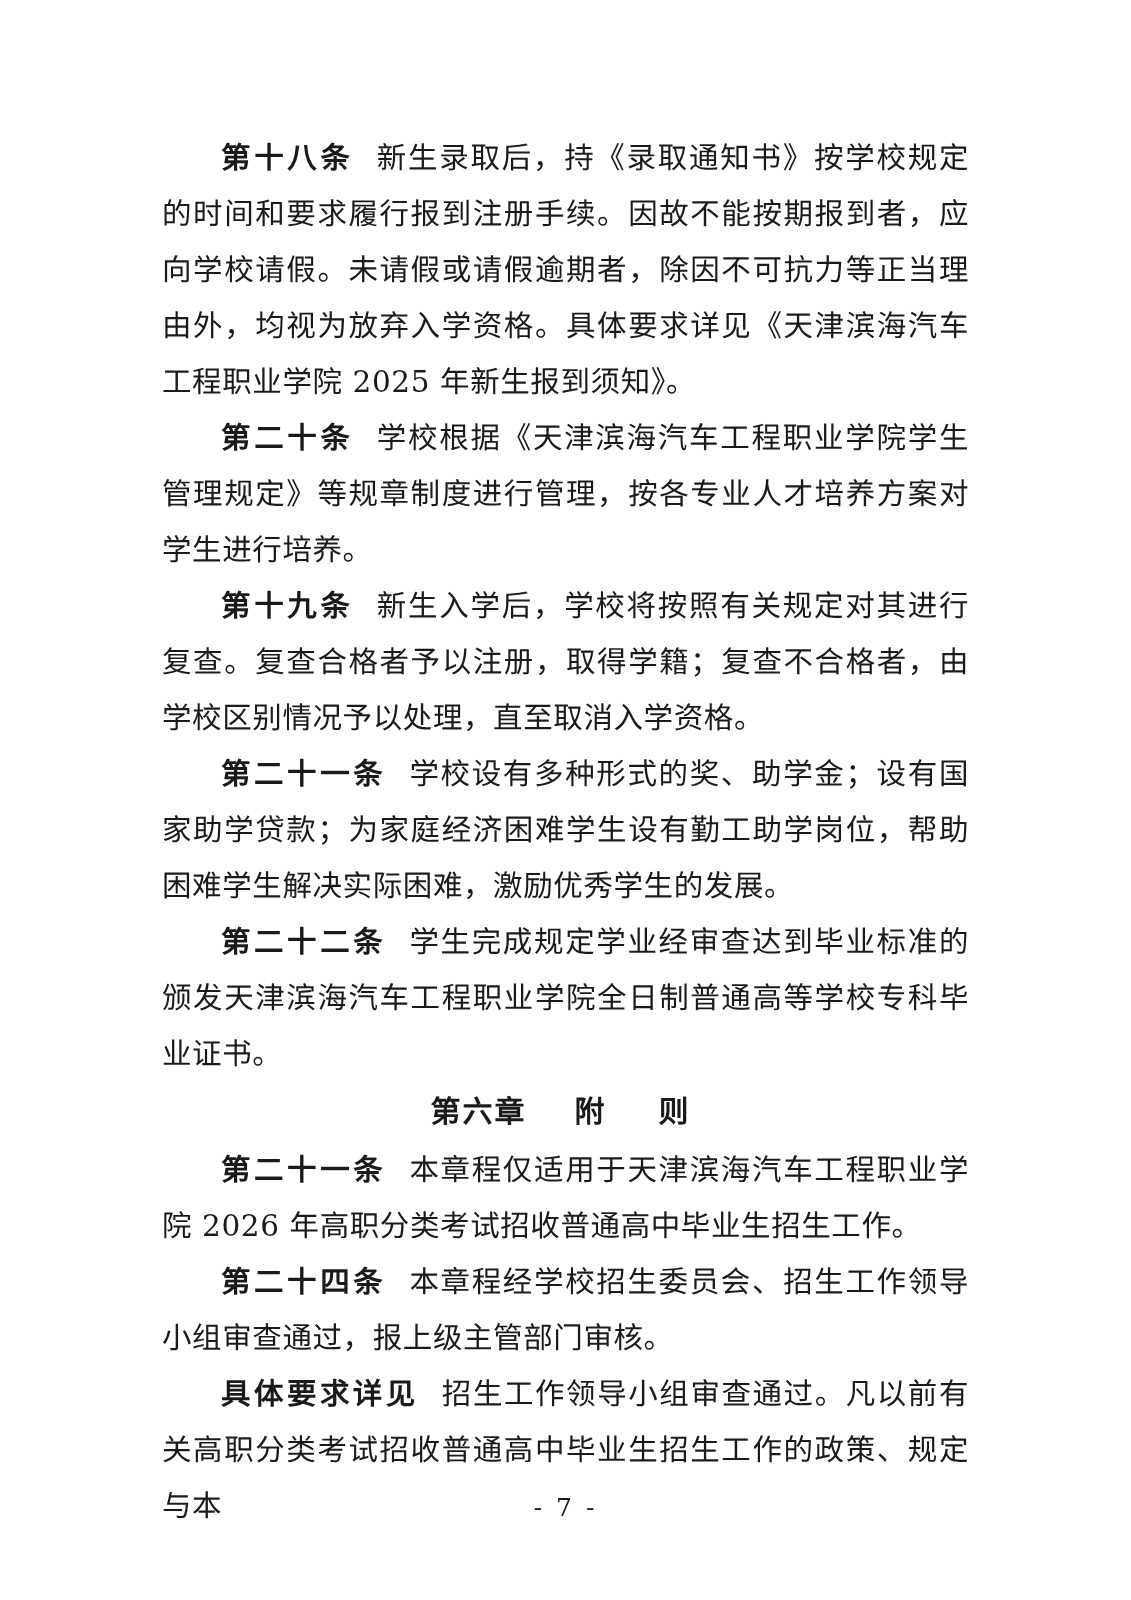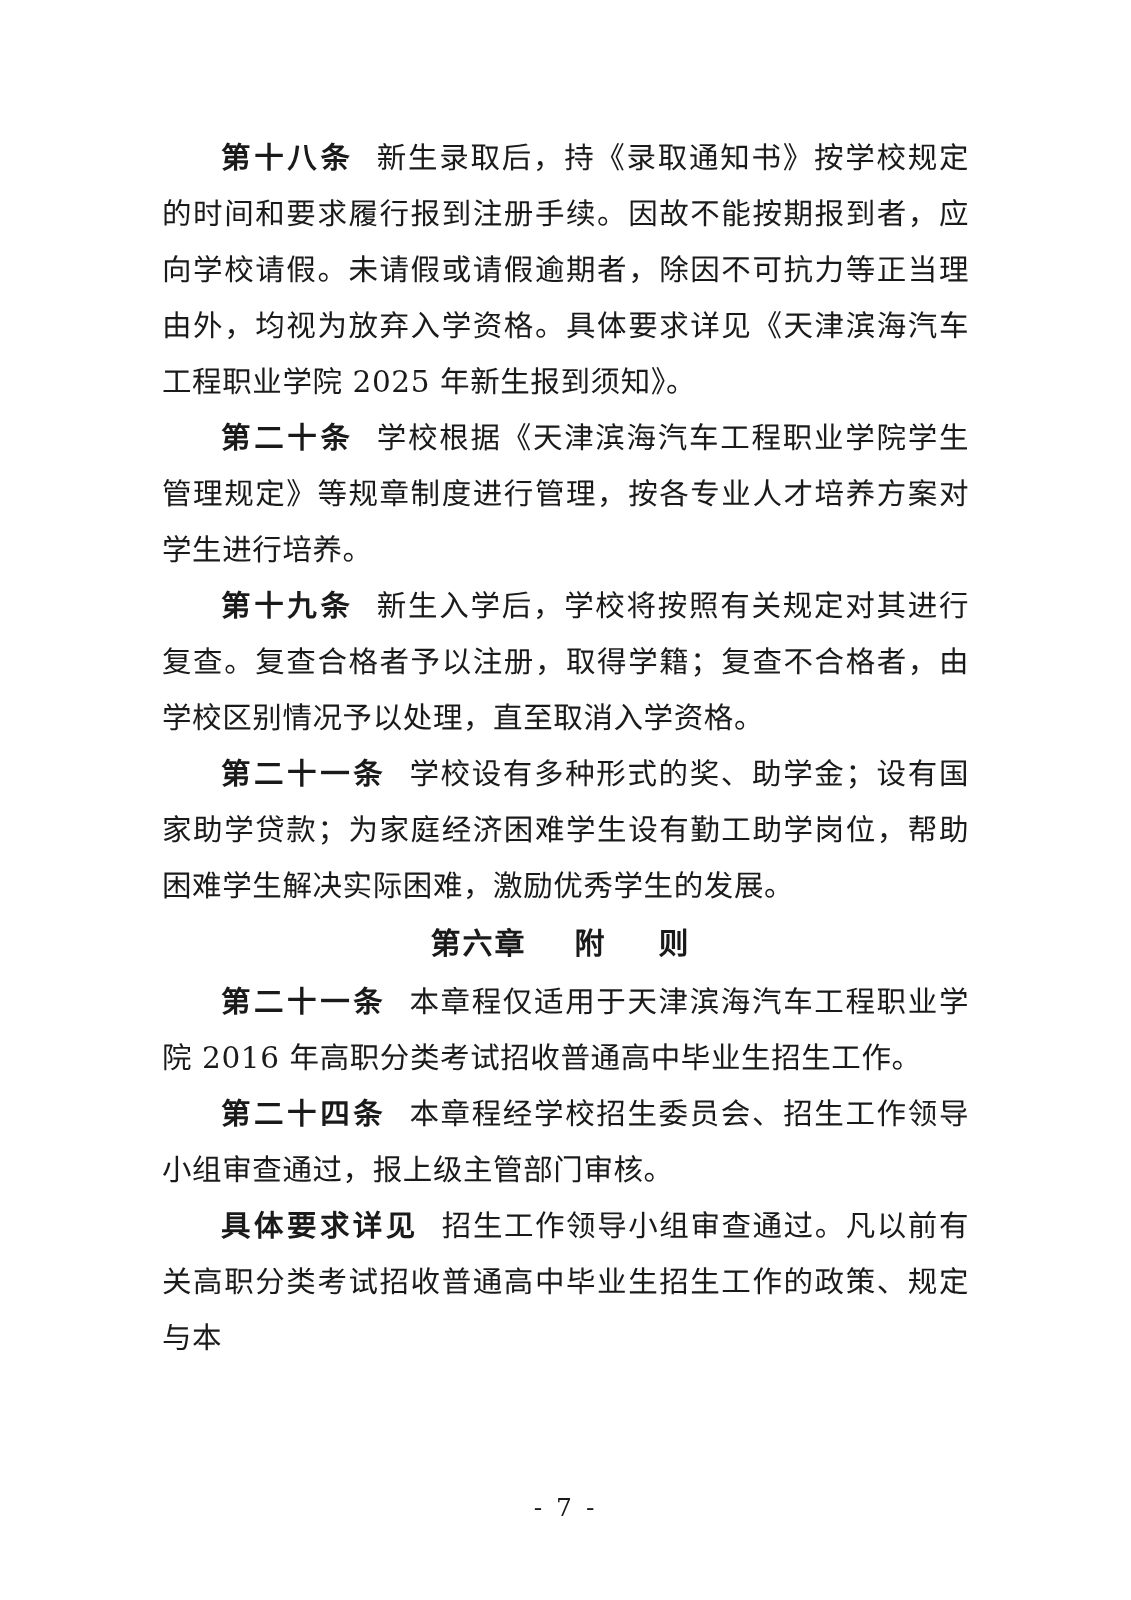--- a/index.html
+++ b/index.html
@@ -78,24 +78,25 @@
   <div class="doc-body">
 
     <p class="para"><span class="lead">第十八条</span><span class="gap"></span><span>新生录取后，持《录取通知书》按学校规定的时间和要求履行报到注册手续。因故不能按期报到者，应向学校请假。未请假或请假逾期者，除因不可抗力等正当理由外，均视为放弃入学资格。具体要求详见《天津滨海汽车工程职业学院 2025 年新生报到须知》。</span></p>
 
     <p class="para"><span class="lead">第二十条</span><span class="gap"></span><span>学校根据《天津滨海汽车工程职业学院学生管理规定》等规章制度进行管理，按各专业人才培养方案对学生进行培养。</span></p>
 
     <p class="para"><span class="lead">第十九条</span><span class="gap"></span><span>新生入学后，学校将按照有关规定对其进行复查。复查合格者予以注册，取得学籍；复查不合格者，由学校区别情况予以处理，直至取消入学资格。</span></p>
 
     <p class="para"><span class="lead">第二十一条</span><span class="gap"></span><span>学校设有多种形式的奖、助学金；设有国家助学贷款；为家庭经济困难学生设有勤工助学岗位，帮助困难学生解决实际困难，激励优秀学生的发展。</span></p>
 
+    <p class="para"><span class="lead">第二十二条</span><span class="gap"></span><span>学生完成规定学业经审查达到毕业标准的颁发天津滨海汽车工程职业学院全日制普通高等学校专科毕业证书。</span></p>
 
     <h2 class="chapter-heading"><span>第六章</span><span class="sp"></span><span class="wide">附　则</span></h2>
 
-    <p class="para"><span class="lead">第二十一条</span><span class="gap"></span><span>本章程仅适用于天津滨海汽车工程职业学院 2016 年高职分类考试招收普通高中毕业生招生工作。</span></p>
+    <p class="para"><span class="lead">第二十一条</span><span class="gap"></span><span>本章程仅适用于天津滨海汽车工程职业学院 2026 年高职分类考试招收普通高中毕业生招生工作。</span></p>
 
     <p class="para"><span class="lead">第二十四条</span><span class="gap"></span><span>本章程经学校招生委员会、招生工作领导小组审查通过，报上级主管部门审核。</span></p>
 
     <p class="para"><span class="lead">具体要求详见</span><span class="gap"></span><span>招生工作领导小组审查通过。凡以前有关高职分类考试招收普通高中毕业生招生工作的政策、规定与本</span></p>
 
   </div>
 
   <div class="page-number">- 7 -</div>
 </div>
 

